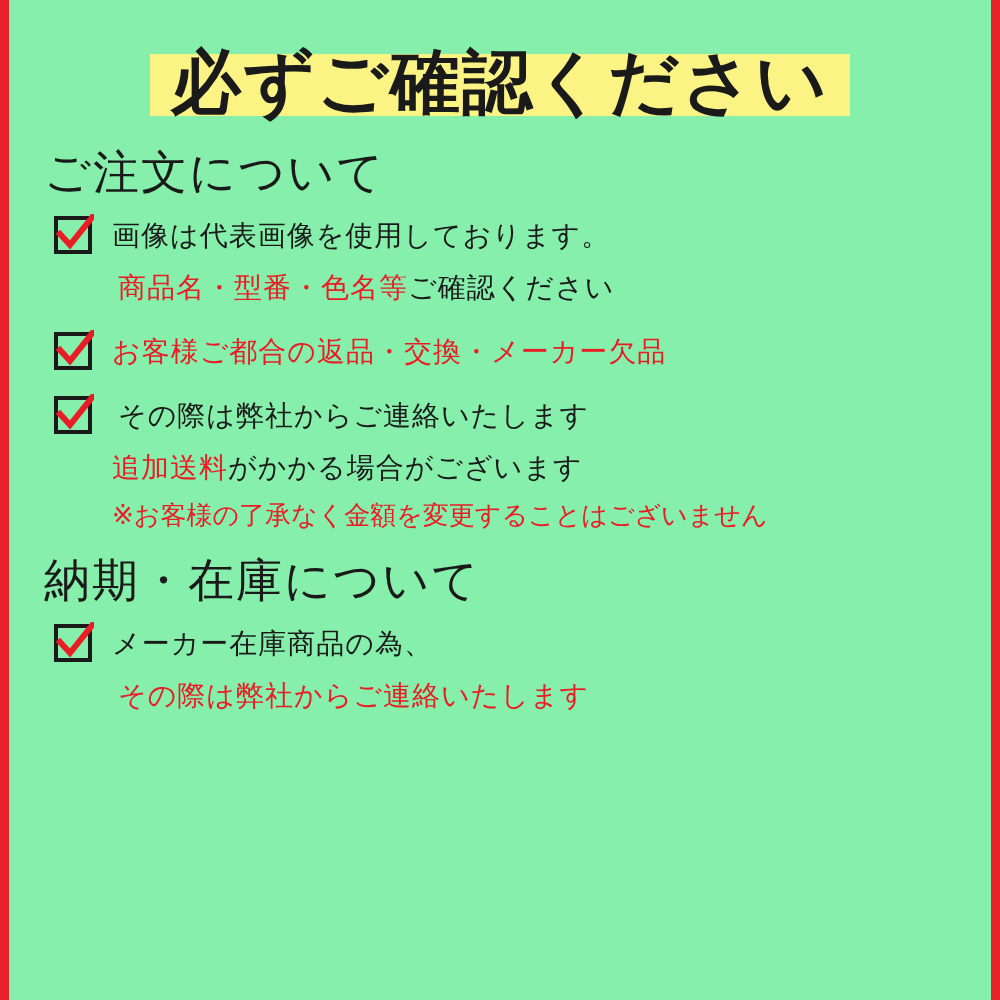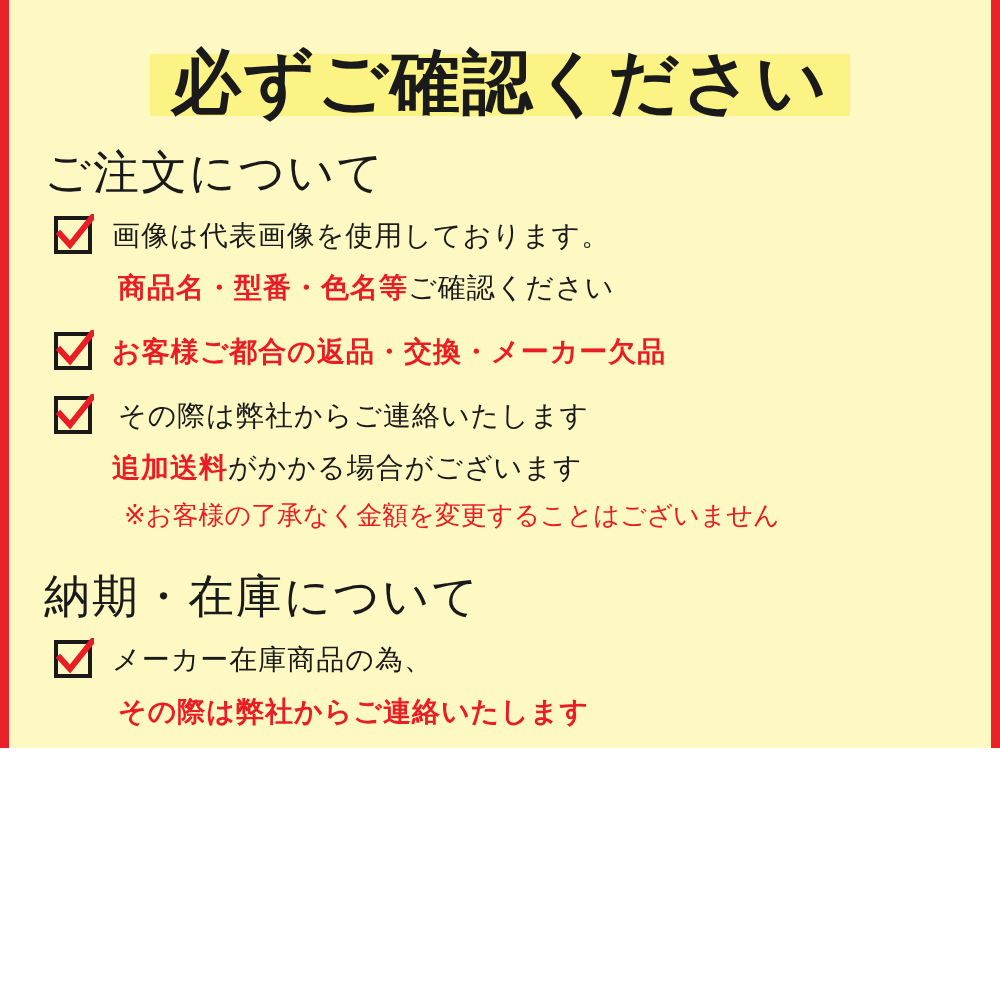--- a/index.html
+++ b/index.html
@@ -9,23 +9,23 @@
   body {
     width: 1000px;
     height: 1000px;
     background: #ffffff;
     font-family: "DejaVu Sans", "Liberation Sans", sans-serif;
     overflow: hidden;
   }
   .page {
     position: relative;
     width: 1000px;
-    height: 748px;
+    height: 1000px;
     box-sizing: border-box;
-    background: #fef9c3;
+    background: #86efac;
   }
   .edge {
     position: absolute;
     top: 0;
     bottom: 0;
     width: 9px;
     background: #e8212b;
   }
   .edge-left { left: 0; }
   .edge-right { right: 0; }
@@ -67,21 +67,21 @@
 
   
   .section-heading {
     font-size: 46px;
     font-weight: normal;
     color: #1a1a1a;
     letter-spacing: 2px;
     margin: 10px 0 6px 35px;
   }
   .section-heading.second {
-    margin-top: 32px;
+    margin-top: 16px;
   }
 
   
   .item {
     position: relative;
     margin: 0 0 12px 45px;
     padding-left: 58px;
     min-height: 50px;
   }
   .check-icon {
@@ -94,33 +94,32 @@
   }
   .line {
     font-size: 28px;
     line-height: 52px;
     letter-spacing: 1px;
     color: #1a1a1a;
     white-space: nowrap;
   }
   .line .red {
     color: #ea1c24;
-    font-weight: bold;
+    font-weight: normal;
   }
   .line .blk {
     color: #1a1a1a;
   }
   .note {
     font-size: 26px;
     line-height: 38px;
     color: #ea1c24;
     letter-spacing: 0px;
     white-space: nowrap;
     margin-top: 2px;
-    margin-left: 12px;
   }
   .indent {
     padding-left: 6px;
   }
 </style>
 </head>
 <body>
 
 <div class="page">
 

